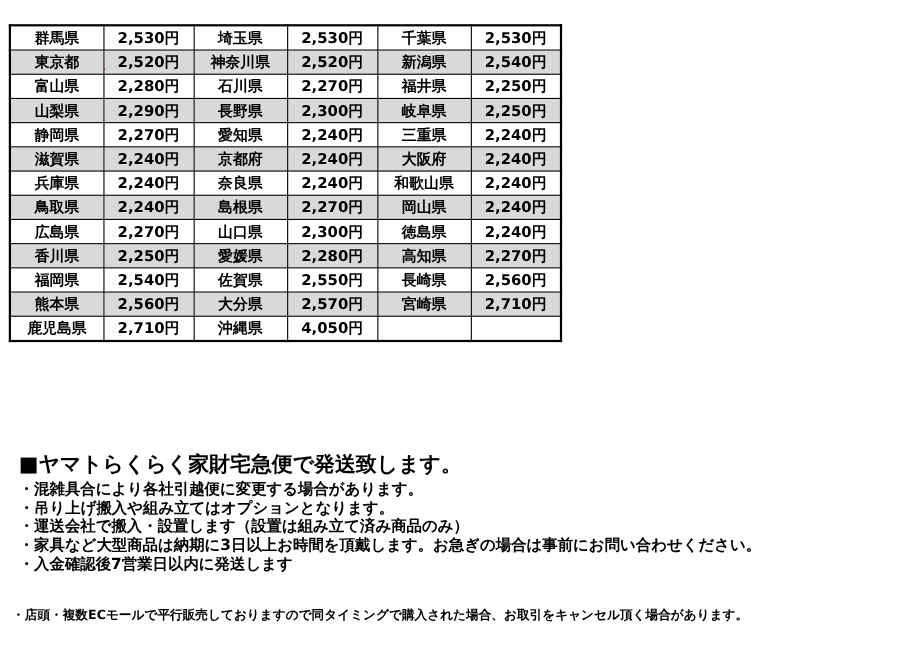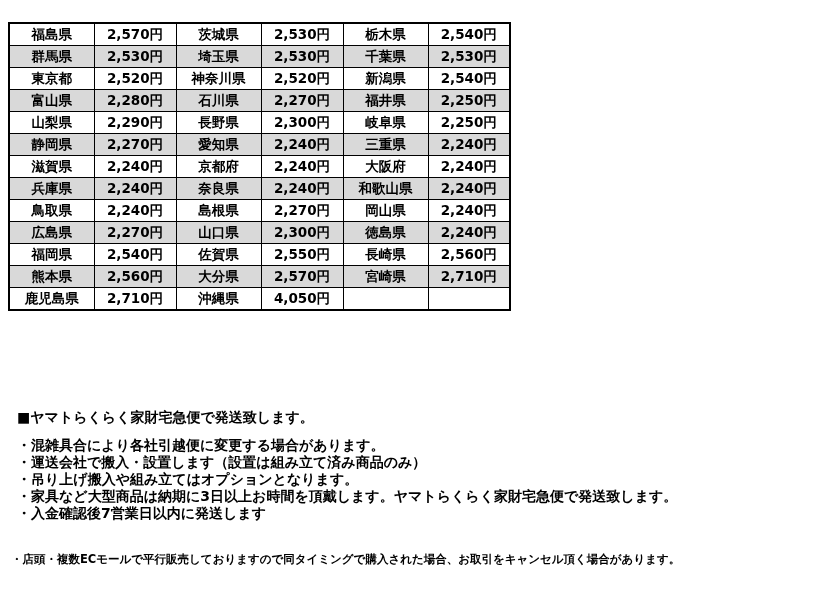--- a/index.html
+++ b/index.html
@@ -45,21 +45,21 @@
   }
   table.fee-table tr:nth-child(even) td { background: var(--row-alt-bg, #d9d9d9); }
 
   .col-pref  { width: 85px; }
   .col-price { width: 82px; }
 
   .notes-heading {
     position: absolute;
     left: 17px;
     top: 409px;
-    font-size: 14px;
+    font-size: 19px;
     font-weight: bold;
     white-space: nowrap;
   }
   .notes-bullets {
     position: absolute;
     left: 17px;
     top: 437px;
     font-size: 14px;
     font-weight: bold;
     line-height: 17px;
@@ -84,28 +84,20 @@
   <colgroup>
     <col class="col-pref">
       <col class="col-price">
     <col class="col-pref">
       <col class="col-price">
     <col class="col-pref">
       <col class="col-price">
   </colgroup>
   <tbody>
       <tr>
-        <td>福島県</td>
-        <td>2,570円</td>
-        <td>茨城県</td>
-        <td>2,530円</td>
-        <td>栃木県</td>
-        <td>2,540円</td>
-      </tr>
-      <tr>
         <td>群馬県</td>
         <td>2,530円</td>
         <td>埼玉県</td>
         <td>2,530円</td>
         <td>千葉県</td>
         <td>2,530円</td>
       </tr>
       <tr>
         <td>東京都</td>
         <td>2,520円</td>
@@ -164,20 +156,28 @@
       </tr>
       <tr>
         <td>広島県</td>
         <td>2,270円</td>
         <td>山口県</td>
         <td>2,300円</td>
         <td>徳島県</td>
         <td>2,240円</td>
       </tr>
       <tr>
+        <td>香川県</td>
+        <td>2,250円</td>
+        <td>愛媛県</td>
+        <td>2,280円</td>
+        <td>高知県</td>
+        <td>2,270円</td>
+      </tr>
+      <tr>
         <td>福岡県</td>
         <td>2,540円</td>
         <td>佐賀県</td>
         <td>2,550円</td>
         <td>長崎県</td>
         <td>2,560円</td>
       </tr>
       <tr>
         <td>熊本県</td>
         <td>2,560円</td>
@@ -194,19 +194,19 @@
         <td></td>
         <td></td>
       </tr>
     </tbody>
 </table>
 
 <div class="notes-heading">■ヤマトらくらく家財宅急便で発送致します。</div>
 
 <div class="notes-bullets">
   <div class="note-line">・混雑具合により各社引越便に変更する場合があります。</div>
+  <div class="note-line">・吊り上げ搬入や組み立てはオプションとなります。</div>
   <div class="note-line">・運送会社で搬入・設置します（設置は組み立て済み商品のみ）</div>
-  <div class="note-line">・吊り上げ搬入や組み立てはオプションとなります。</div>
-  <div class="note-line">・家具など大型商品は納期に3日以上お時間を頂戴します。ヤマトらくらく家財宅急便で発送致します。</div>
+  <div class="note-line">・家具など大型商品は納期に3日以上お時間を頂戴します。お急ぎの場合は事前にお問い合わせください。</div>
   <div class="note-line">・入金確認後7営業日以内に発送します</div>
 </div>
 
 <div class="fine-print">・店頭・複数ECモールで平行販売しておりますので同タイミングで購入された場合、お取引をキャンセル頂く場合があります。</div>
 
 </body></html>

